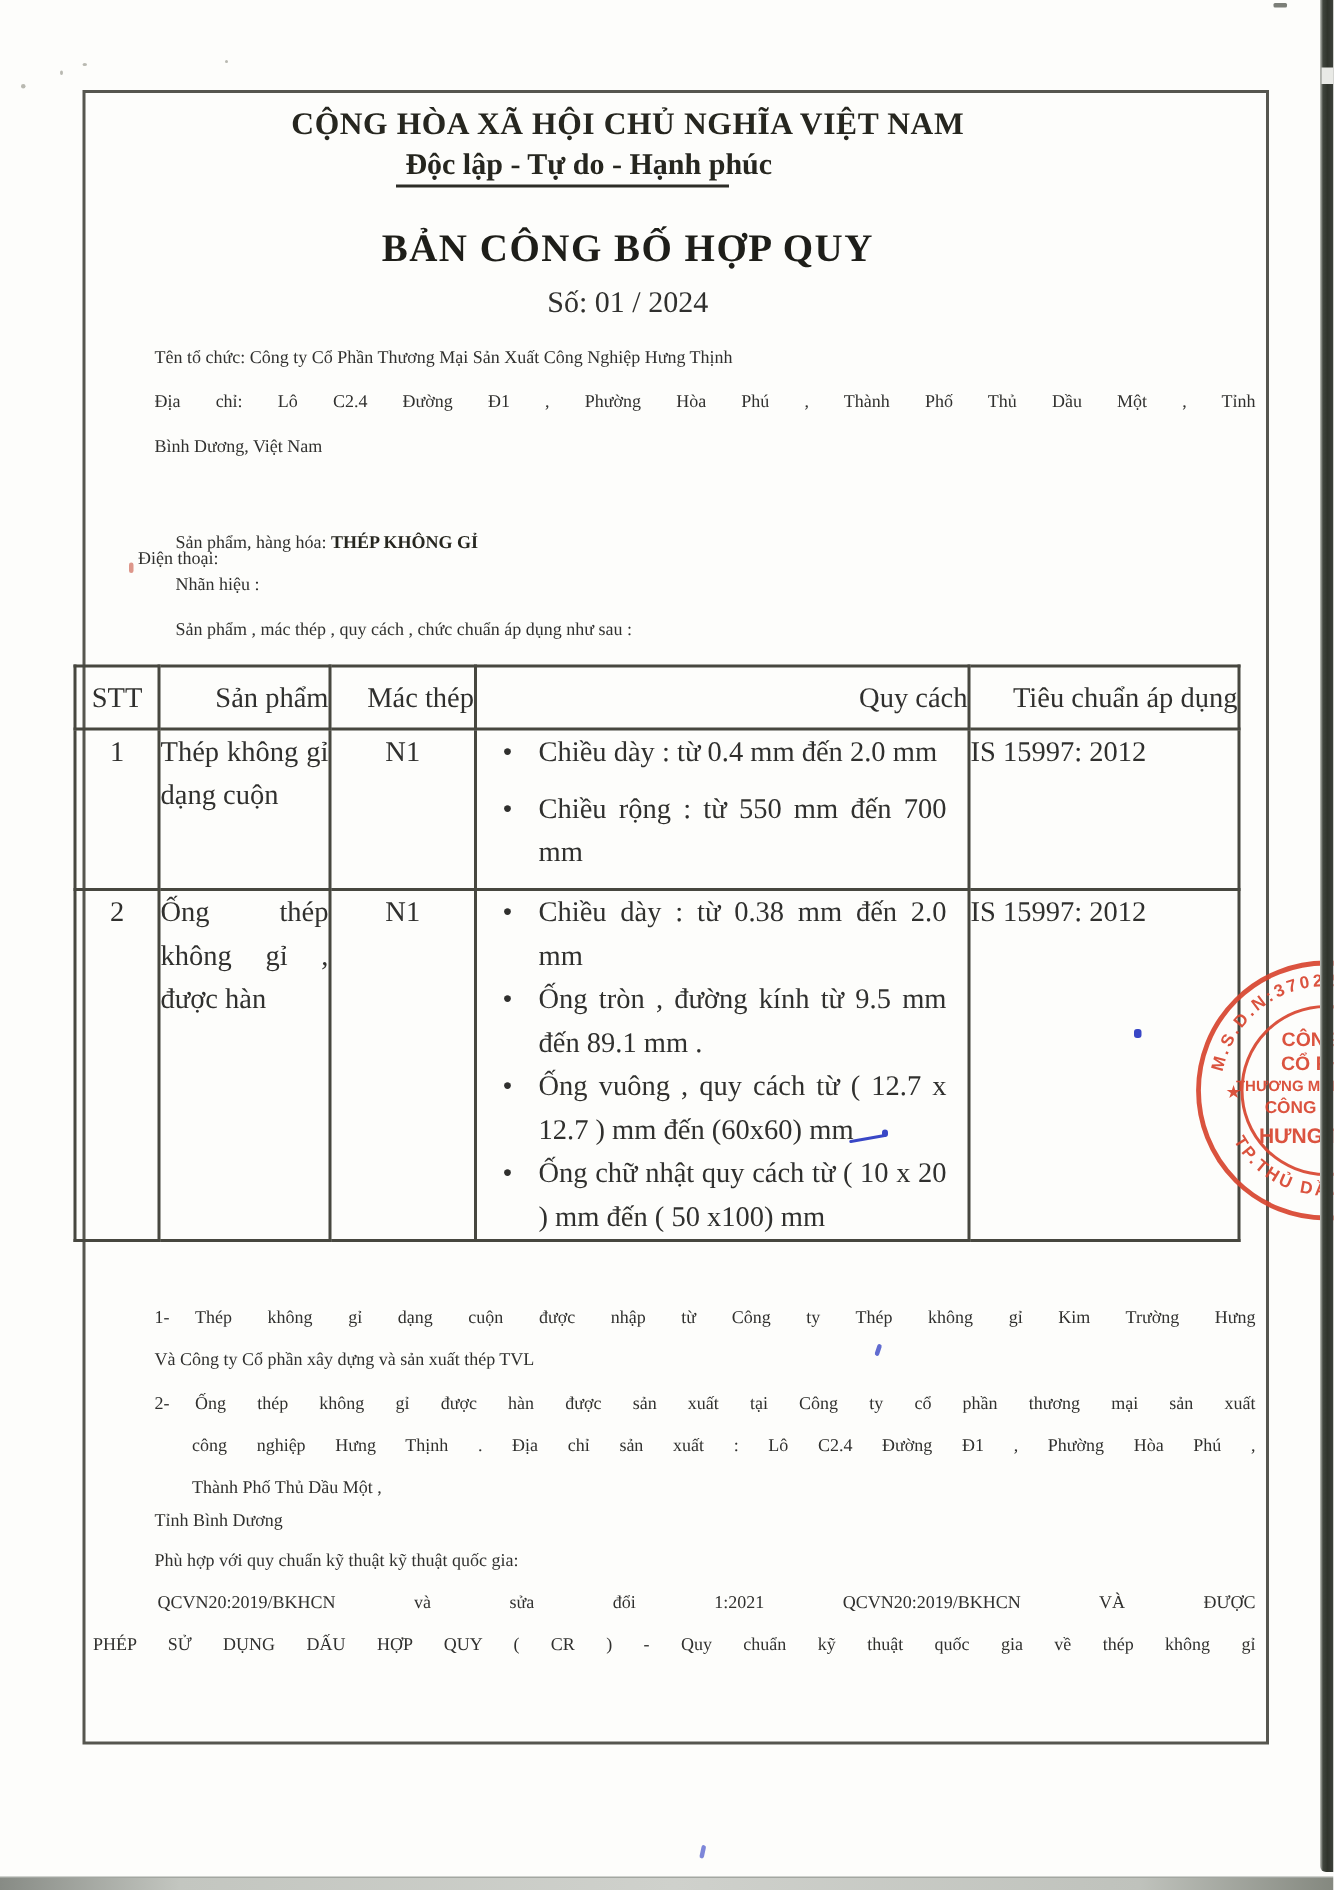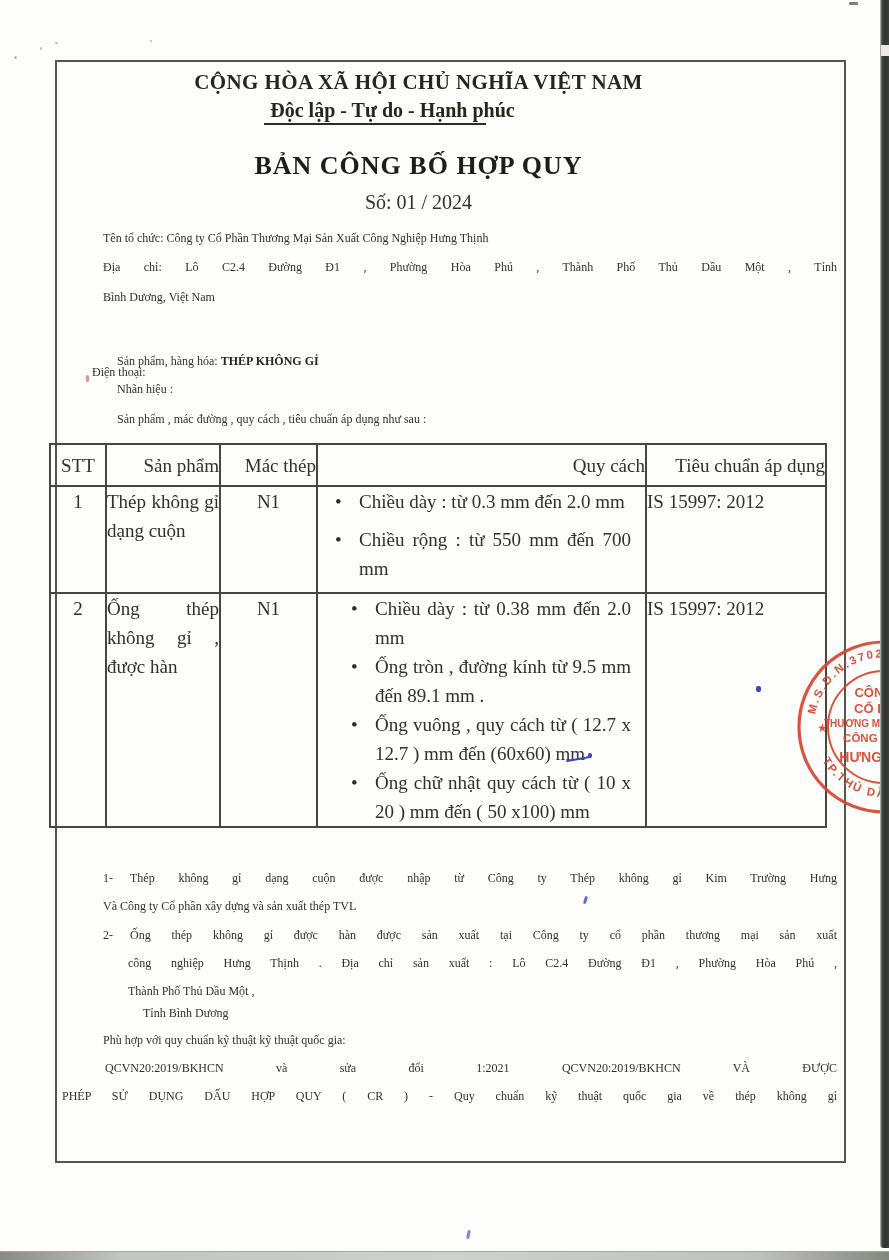--- a/index.html
+++ b/index.html
@@ -35,21 +35,21 @@
   table.spec tr.hdr th.c{text-align:center;padding-left:0;}
   td.stt{text-align:center;padding-top:6px;}
   td.sp{padding:6px 9px 0 11px;text-align:justify;}
   td.mac{text-align:center;padding-top:6px;}
   td.qc{padding:5px 0 0 0;}
   td.tc{padding:6px 6px 0 9px;}
   ul.specs{margin:0;padding:0 14px 0 41px;list-style:none;}
   ul.specs li{position:relative;text-align:justify;}
   ul.specs li::before{content:"•";position:absolute;left:-24px;top:0;font-size:19px;}
   ul.specs.gap li{margin-bottom:9px;}
-  ul.specs.tight li{margin-bottom:0;margin-left:16px;}
+  ul.specs.tight li{margin-bottom:0;}
   
   .stamp{position:absolute;left:768px;top:613px;width:240px;height:240px;z-index:3;opacity:.92;}
   .stamp text{fill:#d8452f;font-family:"Liberation Sans","DejaVu Sans",sans-serif;font-weight:bold;}
   .stamp circle{stroke:#d8452f;fill:none;}
   
   .pen{position:absolute;background:#3947c6;z-index:4;border-radius:2px;}
   .speck{position:absolute;background:#b9b9b1;border-radius:50%;z-index:2;}
 </style>
 </head>
 <body>
@@ -62,21 +62,21 @@
 </div>
 <div class="center-line doc-title">BẢN CÔNG BỐ HỢP QUY</div>
 <div class="center-line doc-number">Số: 01 / 2024</div>
 
 <div class="line" style="left:103px;top:224px;">Tên tổ chức: Công ty Cổ Phần Thương Mại Sản Xuất Công Nghiệp Hưng Thịnh</div>
 <div class="line just" style="left:103px;top:253px;width:734px;">Địa chỉ: Lô C2.4 Đường Đ1 , Phường Hòa Phú , Thành Phố Thủ Dầu Một , Tỉnh</div>
 <div class="line" style="left:103px;top:283px;">Bình Dương, Việt Nam</div>
 <div class="line" style="left:92px;top:313px;margin-top:45px;">Điện thoại:</div>
 <div class="line" style="left:117px;top:347px;"><span>Sản phẩm, hàng hóa: </span><span class="b">THÉP KHÔNG GỈ</span></div>
 <div class="line" style="left:117px;top:375px;">Nhãn hiệu :</div>
-<div class="line" style="left:117px;top:405px;">Sản phẩm , mác đường , quy cách , tiêu chuẩn áp dụng như sau :</div>
+<div class="line" style="left:117px;top:405px;">Sản phẩm , mác thép , quy cách , chức chuẩn áp dụng như sau :</div>
 
 <table class="spec">
   <colgroup>
       <col style="width:56px">
       <col style="width:114px">
       <col style="width:97px">
       <col style="width:329px">
       <col style="width:180px">
     </colgroup>
   <tbody>
@@ -86,21 +86,21 @@
     <th>Mác thép</th>
     <th>Quy cách</th>
     <th>Tiêu chuẩn áp dụng</th>
   </tr>
   <tr style="height:100px;">
     <td class="stt">1</td>
     <td class="sp">Thép không gỉ dạng cuộn</td>
     <td class="mac">N1</td>
     <td class="qc">
       <ul class="specs gap">
-        <li>Chiều dày : từ 0.3 mm đến 2.0 mm</li>
+        <li>Chiều dày : từ 0.4 mm đến 2.0 mm</li>
         <li>Chiều rộng : từ 550 mm đến 700 mm</li>
       </ul>
     </td>
     <td class="tc">IS 15997: 2012</td>
   </tr>
   <tr style="height:234px;">
     <td class="stt">2</td>
     <td class="sp">Ống thép không gỉ , được hàn</td>
     <td class="mac">N1</td>
     <td class="qc">
@@ -116,21 +116,21 @@
 </tbody>
   </table>
 
 <div class="line" style="left:103px;top:864px;">1-</div>
 <div class="line just" style="left:130px;top:864px;width:707px;">Thép không gỉ dạng cuộn được nhập từ Công ty Thép không gỉ Kim Trường Hưng</div>
 <div class="line" style="left:103px;top:892px;">Và Công ty Cổ phần xây dựng và sản xuất thép TVL</div>
 <div class="line" style="left:103px;top:921px;">2-</div>
 <div class="line just" style="left:130px;top:921px;width:707px;">Ống thép không gỉ được hàn được sản xuất tại Công ty cổ phần thương mại sản xuất</div>
 <div class="line just" style="left:128px;top:949px;width:709px;">công nghiệp Hưng Thịnh . Địa chỉ sản xuất : Lô C2.4 Đường Đ1 , Phường Hòa Phú ,</div>
 <div class="line" style="left:128px;top:977px;">Thành Phố Thủ Dầu Một ,</div>
-<div class="line" style="left:103px;top:999px;margin-left:40px;">Tỉnh Bình Dương</div>
+<div class="line" style="left:103px;top:999px;">Tỉnh Bình Dương</div>
 <div class="line" style="left:103px;top:1026px;">Phù hợp với quy chuẩn kỹ thuật kỹ thuật quốc gia:</div>
 <div class="line just" style="left:105px;top:1054px;width:732px;">QCVN20:2019/BKHCN và sửa đổi 1:2021 QCVN20:2019/BKHCN VÀ ĐƯỢC</div>
 <div class="line just" style="left:62px;top:1082px;width:775px;">PHÉP SỬ DỤNG DẤU HỢP QUY ( CR ) - Quy chuẩn kỹ thuật quốc gia về thép không gỉ</div>
 
 <svg class="stamp" viewBox="0 0 240 240">
   <defs>
     <path id="arcTop" d="M 46.3 107.9 A 70 70 0 0 1 185.7 107.9" fill="none"></path>
     <path id="arcBottom" d="M 50.2 137.9 A 70 70 0 0 0 181.8 137.9" fill="none"></path>
   </defs>
   <circle cx="116" cy="114" r="85" stroke-width="3.2"></circle>

